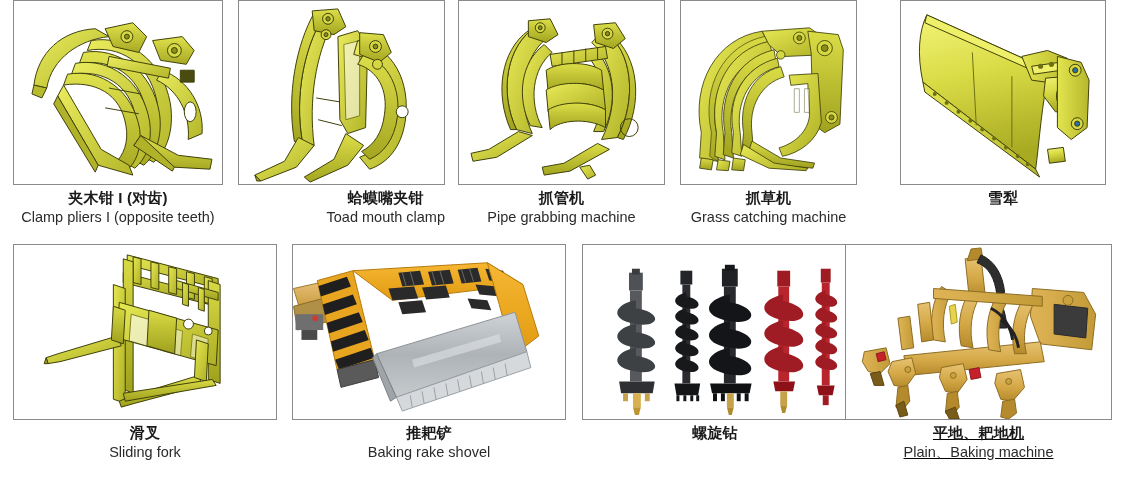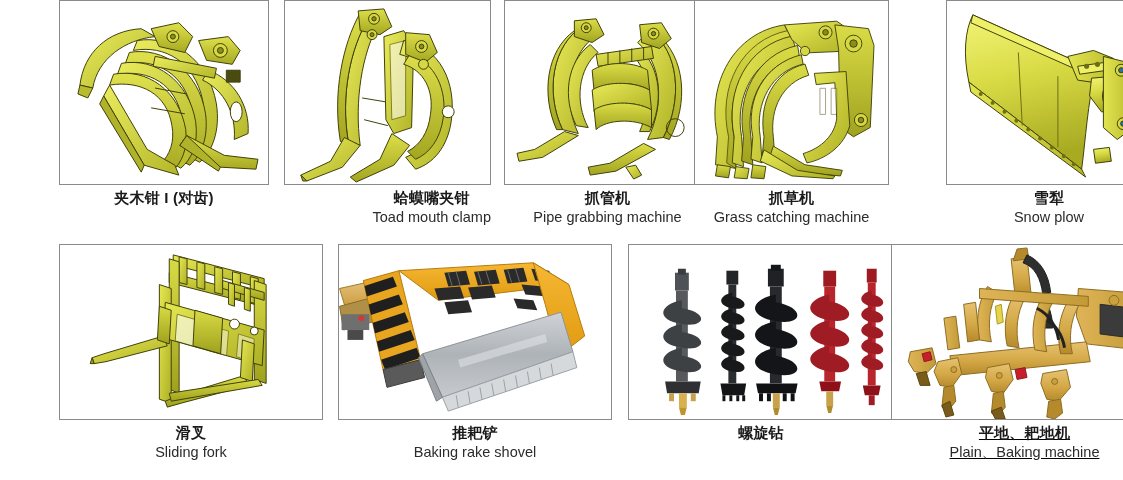--- a/index.html
+++ b/index.html
@@ -18,21 +18,20 @@
   }
   .row { position: absolute; left: 0; width: 1123px; }
   .row-1 { top: 0; height: 245px; }
   .row-2 { top: 244px; height: 236px; }
 
   .card {
     position: absolute;
     top: 0;
     display: flex;
     flex-direction: column;
-    margin-left: 46px;
   }
   .thumb {
     border: 1px solid #8a8a8a;
     background: #ffffff;
     position: relative;
     overflow: hidden;
   }
   .thumb svg { display: block; width: 100%; height: 100%; }
   .caption {
     text-align: center;
@@ -51,21 +50,21 @@
     font-weight: normal;
     color: #2b2b2b;
     margin-top: 2px;
     white-space: nowrap;
   }
 
   
   .r1c1 { left: 13px;  width: 210px; }
   .r1c2 { left: 238px; width: 207px; align-items: flex-end; }
   .r1c3 { left: 458px; width: 207px; }
-  .r1c4 { left: 648px; width: 195px; }
+  .r1c4 { left: 680px; width: 177px; }
   .r1c5 { left: 900px; width: 206px; }
   .row-1 .thumb { height: 185px; }
 
   
   .r2c1 { left: 13px;  width: 264px; }
   .r2c2 { left: 292px; width: 274px; }
   .r2c3 { left: 582px; width: 266px; }
   .r2c4 { left: 845px; width: 267px; text-decoration: underline; }
   .row-2 .thumb { height: 176px; }
 </style>
@@ -119,20 +118,21 @@
             <path d="M96,56 L158,68 L156,78 L94,66 Z" fill="url(#gY1)"></path>
             <rect x="168" y="70" width="14" height="12" fill="#4a4b10"></rect>
 
             <path d="M96,88 L128,94" fill="none"></path>
             <path d="M92,108 L126,114" fill="none"></path>
           </g>
         </svg>
       </div>
       <div class="caption">
         <div class="cap-cn">夹木钳 I (对齿)</div>
+        <div class="cap-en">Clamp pliers I (opposite teeth)</div>
       </div>
     </div>
 
     <div class="card r1c2">
       <div class="thumb">
         <svg viewBox="0 0 207 185" xmlns="http://www.w3.org/2000/svg">
           <defs>
             <linearGradient id="gY2" x1="0" y1="0" x2="1" y2="1">
               <stop offset="0" stop-color="#e9eb5b"></stop>
                 <stop offset="1" stop-color="#b2b429"></stop>
@@ -339,21 +339,20 @@
             <circle cx="176" cy="70" r="2.6" fill="#2a6fa8"></circle>
             <circle cx="178" cy="124" r="6" fill="#d5d743" stroke="#3f4009"></circle>
             <circle cx="178" cy="124" r="2.6" fill="#2a6fa8"></circle>
 
             <path d="M148,150 L164,148 L166,162 L150,164 Z" fill="url(#gY5)"></path>
           </g>
         </svg>
       </div>
       <div class="caption">
         <div class="cap-cn">雪犁</div>
-        <div class="cap-en">Snow plow</div>
       </div>
     </div>
   </div>
 
   <div class="row row-2">
 
     <div class="card r2c1">
       <div class="thumb">
         <svg viewBox="0 0 264 176" xmlns="http://www.w3.org/2000/svg">
           <defs>

